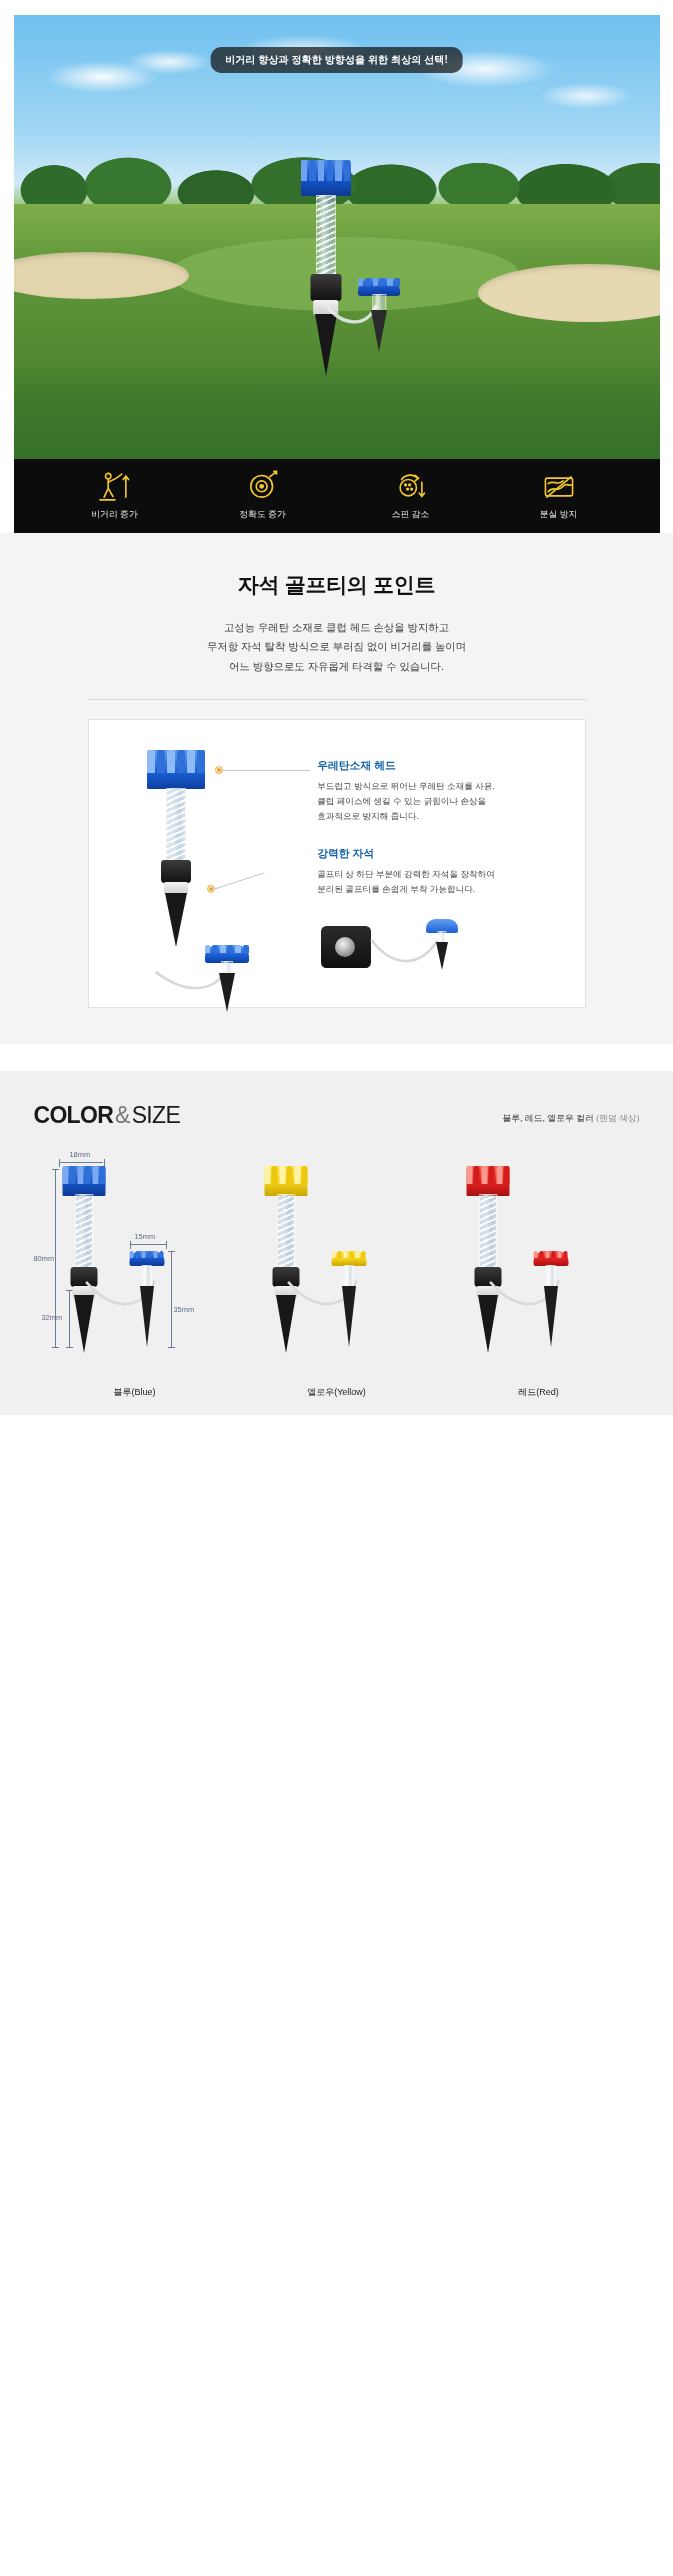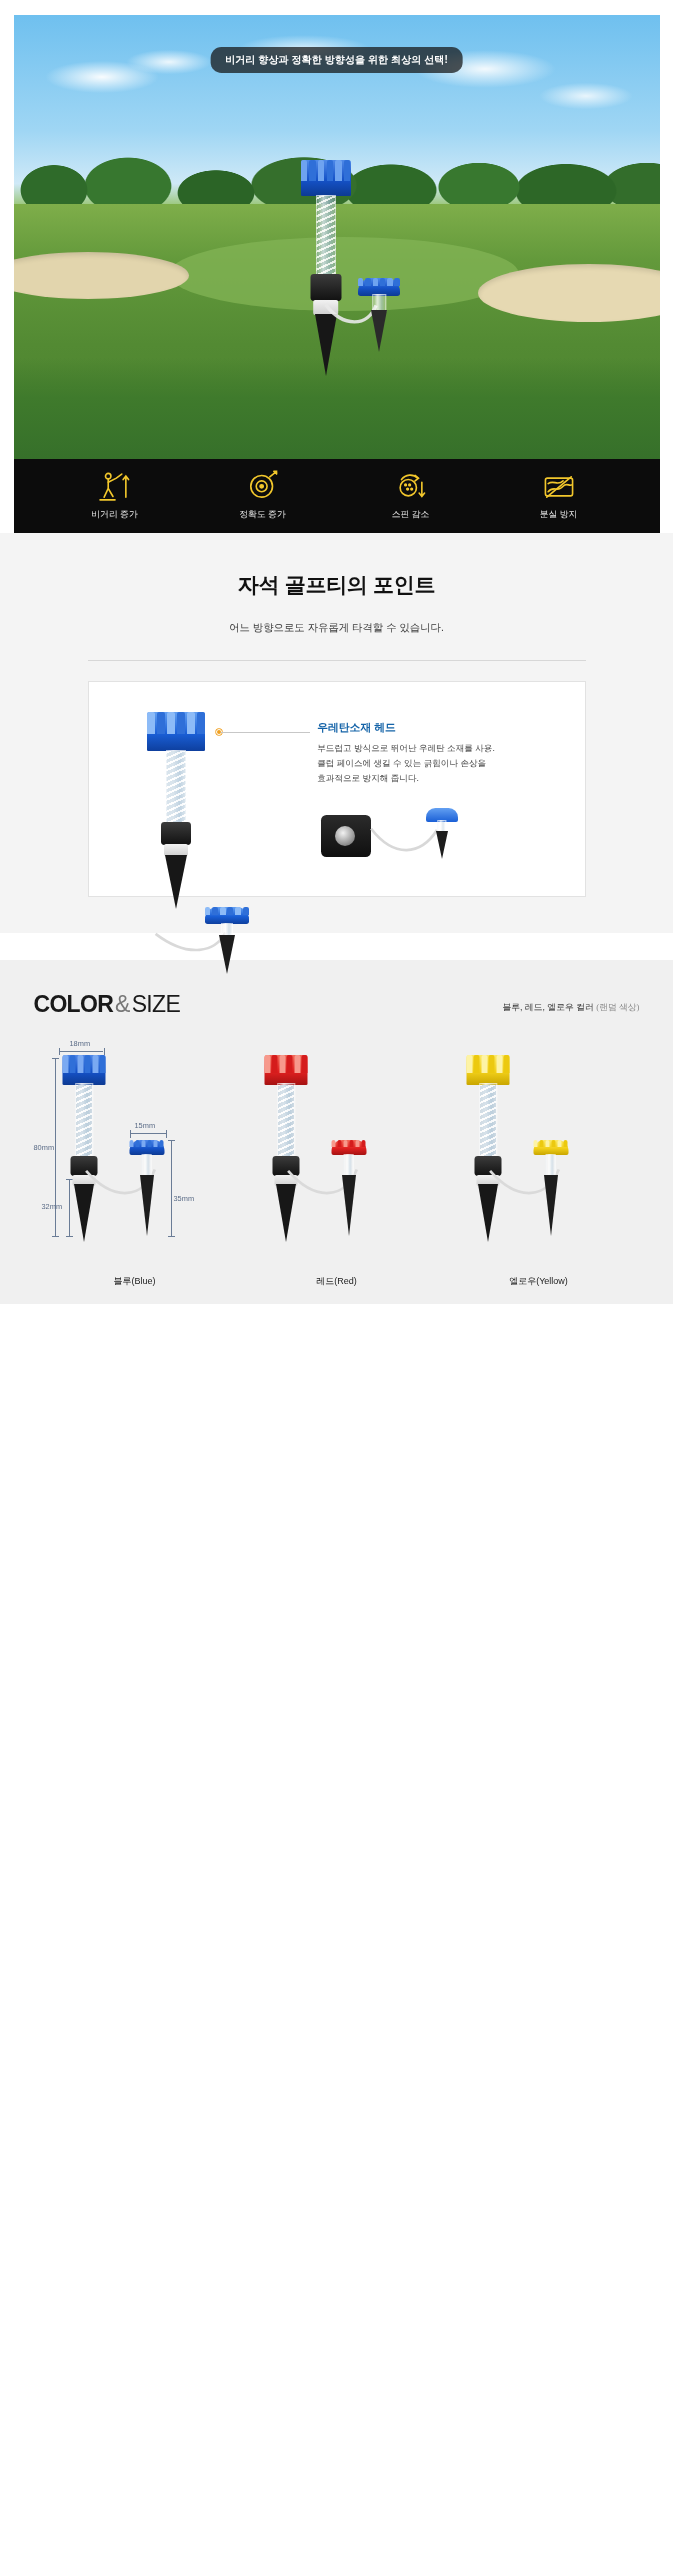--- a/index.html
+++ b/index.html
@@ -306,20 +306,22 @@
           </g>
         </svg>
       </div>
       <div class="cap">분실 방지</div>
     </div>
   </div>
 
   <div class="point-sec">
     <h2>자석 골프티의 포인트</h2>
     <div class="lead">
+      <div>고성능 우레탄 소재로 클럽 헤드 손상을 방지하고</div>
+      <div>무저항 자석 탈착 방식으로 부러짐 없이 비거리를 높이며</div>
       <div>어느 방향으로도 자유롭게 타격할 수 있습니다.</div>
     </div>
     <div class="divider"></div>
 
     <div class="detail-card">
 
       <div class="left-col">
         <div class="tee" style="position:absolute; left:27px; top:6.7px; width:81px; height:202px;">
           <div class="crown" style="top:0; width:58px; height:39px; background:linear-gradient(to bottom,#63a0f2,#1a5fd6 55%,#0e3f9e);">
             <div class="teeth">
@@ -360,20 +362,27 @@
       <div class="right-col">
         <div class="feature-block" style="margin-top:2.7px;">
           <div class="dot" style="left:-101px; top:8px;"></div>
           <div class="leader" style="left:-96px; top:10.8px; width:89px;"></div>
           <h3>우레탄소재 헤드</h3>
           <p>부드럽고 방식으로 뛰어난 우레탄 소재를 사용.</p>
           <p>클럽 페이스에 생길 수 있는 긁힘이나 손상을</p>
           <p>효과적으로 방지해 줍니다.</p>
         </div>
 
+        <div class="feature-block" style="margin-top:23px;">
+          <div class="dot" style="left:-109px; top:39px;"></div>
+          <div class="leader" style="left:-104px; top:42px; width:54px; transform:rotate(-18deg); transform-origin:left center;"></div>
+          <h3>강력한 자석</h3>
+          <p>골프티 상 하단 부분에 강력한 자석을 장착하여</p>
+          <p>분리된 골프티를 손쉽게 부착 가능합니다.</p>
+        </div>
 
         <div style="position:relative; height:70px; margin-top:15px;">
           <div style="position:absolute; left:4px; top:12px; width:50px; height:42px; border-radius:5.4px;
                       background:linear-gradient(to bottom,#2b2b2b,#0f0f0f);">
             <div style="position:absolute; left:13.5px; top:10.8px; width:20px; height:20px; border-radius:50%;
                         background:radial-gradient(circle at 40% 35%, #f2f2f2, #9a9a9a 60%, #5c5c5c);"></div>
           </div>
           <svg width="101" height="47" style="position:absolute; left:50px; top:15px;" viewBox="0 0 150 70">
             <path d="M6 16 C 40 60, 80 56, 104 18" stroke="#d8d8d8" stroke-width="4" fill="none"></path>
           </svg>
@@ -461,20 +470,58 @@
               <i style="background:#2f6fd8"></i>
                 <i style="background:#7aa9f2"></i>
                 <i style="background:#2f6fd8"></i>
             </div>
           </div>
           <div class="shaft" style="top:13.5px; width:10.8px; height:23px;"></div>
           <div class="spike" style="top:35px; border-left-width:7.4px; border-right-width:7.4px; border-top-width:61px; border-top-color:#1d1d1d;"></div>
         </div>
 
         <div class="cap">블루(Blue)</div>
+      </div>
+
+      <div class="cs-col">
+        <div class="tee" style="position:absolute; left:27px; top:20px; width:47px; height:189px;">
+          <div class="crown" style="top:0; width:43px; height:30px; background:linear-gradient(to bottom,#fbe96a,#f2d01a 55%,#c9a600);">
+            <div class="teeth">
+              <i style="background:#fdf3a6"></i>
+                <i style="background:#ecc90f"></i>
+                <i style="background:#fdf3a6"></i>
+              <i style="background:#ecc90f"></i>
+                <i style="background:#fdf3a6"></i>
+                <i style="background:#ecc90f"></i>
+            </div>
+          </div>
+          <div class="shaft" style="top:28px; width:17.5px; height:74px;"></div>
+          <div class="coil" style="top:30px; width:16px; height:71px; opacity:.8;"></div>
+          <div class="magnet" style="top:101px; width:27px; height:20px;"></div>
+          <div class="collar" style="top:120px; width:23px; height:10.8px;"></div>
+          <div class="spike" style="top:129px; border-left-width:10px; border-right-width:10px; border-top-width:58px;"></div>
+        </div>
+        <svg width="175" height="81" style="position:absolute; left:40px; top:121px;" viewBox="0 0 260 120">
+          <path d="M18 22 C 60 70, 104 62, 120 20" stroke="#dadada" stroke-width="4" fill="none"></path>
+        </svg>
+        <div class="tee" style="position:absolute; left:93px; top:105px; width:40px; height:101px;">
+          <div class="crown" style="top:0; width:35px; height:15px; border-radius:10.8px 10.8px 2px 2px; background:linear-gradient(to bottom,#fbe96a,#f2d01a 55%,#c9a600);">
+            <div class="teeth" style="height:44%;">
+              <i style="background:#fdf3a6"></i>
+                <i style="background:#ecc90f"></i>
+                <i style="background:#fdf3a6"></i>
+              <i style="background:#ecc90f"></i>
+                <i style="background:#fdf3a6"></i>
+                <i style="background:#ecc90f"></i>
+            </div>
+          </div>
+          <div class="shaft" style="top:13.5px; width:10.8px; height:23px;"></div>
+          <div class="spike" style="top:35px; border-left-width:7.4px; border-right-width:7.4px; border-top-width:61px; border-top-color:#1d1d1d;"></div>
+        </div>
+        <div class="cap">엘로우(Yellow)</div>
       </div>
 
       <div class="cs-col">
         <div class="tee" style="position:absolute; left:27px; top:20px; width:47px; height:189px;">
           <div class="crown" style="top:0; width:43px; height:30px; background:linear-gradient(to bottom,#f26a5a,#e02020 55%,#a51212);">
             <div class="teeth">
               <i style="background:#f7998c"></i>
                 <i style="background:#d51c1c"></i>
                 <i style="background:#f7998c"></i>
               <i style="background:#d51c1c"></i>
@@ -501,55 +548,17 @@
                 <i style="background:#f7998c"></i>
                 <i style="background:#d51c1c"></i>
             </div>
           </div>
           <div class="shaft" style="top:13.5px; width:10.8px; height:23px;"></div>
           <div class="spike" style="top:35px; border-left-width:7.4px; border-right-width:7.4px; border-top-width:61px; border-top-color:#1d1d1d;"></div>
         </div>
         <div class="cap">레드(Red)</div>
       </div>
 
-      <div class="cs-col">
-        <div class="tee" style="position:absolute; left:27px; top:20px; width:47px; height:189px;">
-          <div class="crown" style="top:0; width:43px; height:30px; background:linear-gradient(to bottom,#fbe96a,#f2d01a 55%,#c9a600);">
-            <div class="teeth">
-              <i style="background:#fdf3a6"></i>
-                <i style="background:#ecc90f"></i>
-                <i style="background:#fdf3a6"></i>
-              <i style="background:#ecc90f"></i>
-                <i style="background:#fdf3a6"></i>
-                <i style="background:#ecc90f"></i>
-            </div>
-          </div>
-          <div class="shaft" style="top:28px; width:17.5px; height:74px;"></div>
-          <div class="coil" style="top:30px; width:16px; height:71px; opacity:.8;"></div>
-          <div class="magnet" style="top:101px; width:27px; height:20px;"></div>
-          <div class="collar" style="top:120px; width:23px; height:10.8px;"></div>
-          <div class="spike" style="top:129px; border-left-width:10px; border-right-width:10px; border-top-width:58px;"></div>
-        </div>
-        <svg width="175" height="81" style="position:absolute; left:40px; top:121px;" viewBox="0 0 260 120">
-          <path d="M18 22 C 60 70, 104 62, 120 20" stroke="#dadada" stroke-width="4" fill="none"></path>
-        </svg>
-        <div class="tee" style="position:absolute; left:93px; top:105px; width:40px; height:101px;">
-          <div class="crown" style="top:0; width:35px; height:15px; border-radius:10.8px 10.8px 2px 2px; background:linear-gradient(to bottom,#fbe96a,#f2d01a 55%,#c9a600);">
-            <div class="teeth" style="height:44%;">
-              <i style="background:#fdf3a6"></i>
-                <i style="background:#ecc90f"></i>
-                <i style="background:#fdf3a6"></i>
-              <i style="background:#ecc90f"></i>
-                <i style="background:#fdf3a6"></i>
-                <i style="background:#ecc90f"></i>
-            </div>
-          </div>
-          <div class="shaft" style="top:13.5px; width:10.8px; height:23px;"></div>
-          <div class="spike" style="top:35px; border-left-width:7.4px; border-right-width:7.4px; border-top-width:61px; border-top-color:#1d1d1d;"></div>
-        </div>
-        <div class="cap">엘로우(Yellow)</div>
-      </div>
-
     </div>
   </div>
 
 </div>
 
 
 </body></html>

